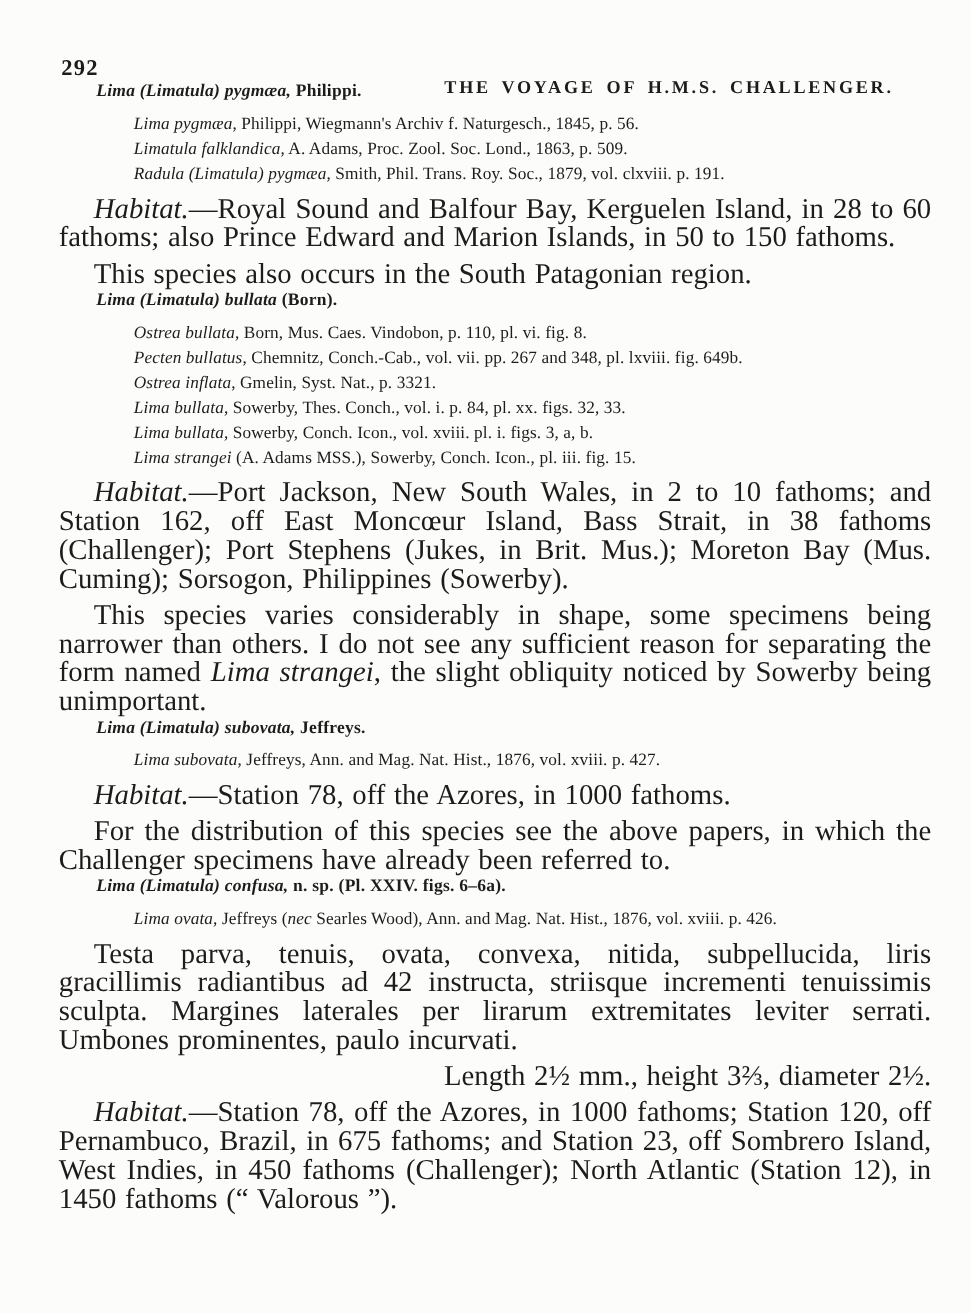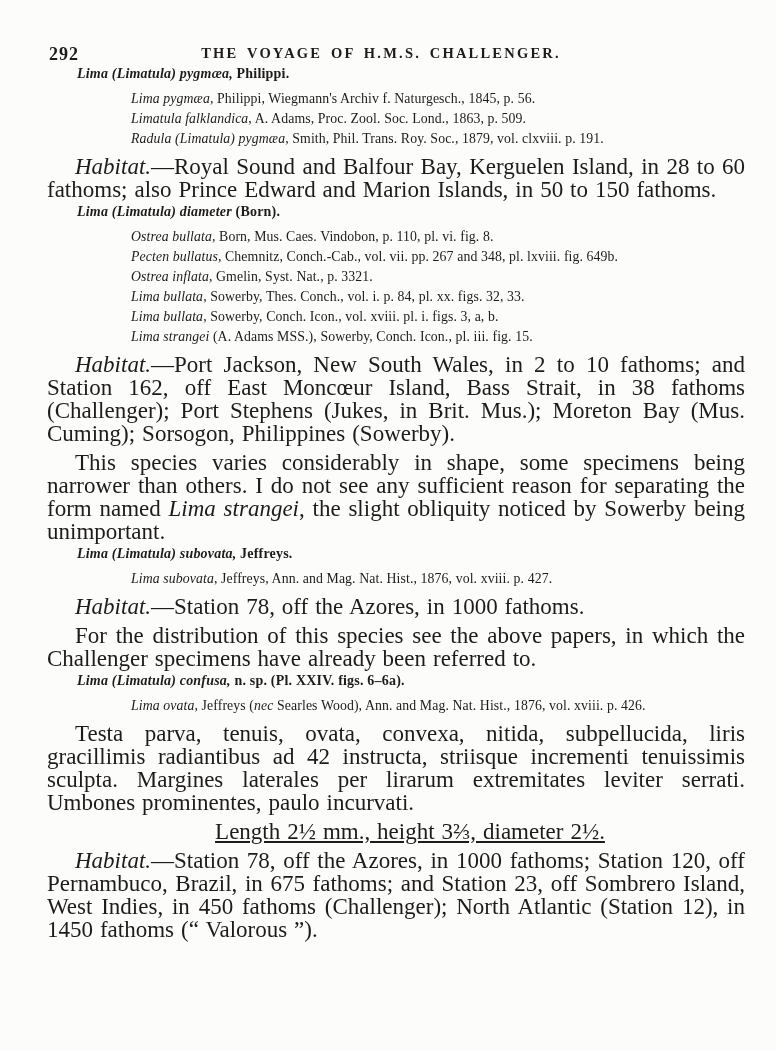--- a/index.html
+++ b/index.html
@@ -27,78 +27,79 @@
     left: 2px;
     top: 0;
     font-size: 18px;
     font-weight: bold;
     letter-spacing: 1px;
   }
   .running-title {
     position: absolute;
     left: 0;
     right: 30px;
-    top: 1px;
-    text-align: center;
+    top: 18px;
+    text-align: right;
     font-size: 14.5px;
     font-weight: bold;
     letter-spacing: 2.2px;
     word-spacing: 3px;
     white-space: nowrap;
   }
   section.species-section { margin: 0; }
   .sec-gap-first { margin-top: 27px; }
   .sec-gap { margin-top: 24px; }
   h2.species-heading {
     margin: 0 0 5px 30px;
     font-size: 14px;
     font-weight: bold;
     line-height: 21px;
     letter-spacing: 0.2px;
   }
   .it { font-style: italic; }
   .synonymy {
-    margin-left: 84px;
+    margin-left: 60px;
     font-size: 13.8px;
     line-height: 20px;
     letter-spacing: 0.1px;
   }
   .syn-line { white-space: nowrap; }
   p.body-par {
     margin: 6px 0 0 0;
     font-size: 23px;
     line-height: 23px;
     text-align: justify;
     text-indent: 28px;
     word-spacing: 1.2px;
   }
-  p.no-just { text-align: center; text-decoration: underline; }
+  p.no-just { text-align: right; }
 </style>
 </head>
 <body>
 
 <div class="page">
 
   <header class="running-head">
     <span class="pageno">292</span>
     <span class="running-title">THE VOYAGE OF H.M.S. CHALLENGER.</span>
   </header>
 
   <section class="species-section sec-gap-first">
     <h2 class="species-heading"><span class="it">Lima (Limatula) pygmæa,</span><span> Philippi.</span></h2>
     <div class="synonymy">
       <div class="syn-line"><span class="it">Lima pygmæa</span><span>, Philippi, Wiegmann's Archiv f. Naturgesch., 1845, p. 56.</span></div>
       <div class="syn-line"><span class="it">Limatula falklandica</span><span>, A. Adams, Proc. Zool. Soc. Lond., 1863, p. 509.</span></div>
       <div class="syn-line"><span class="it">Radula (Limatula) pygmæa</span><span>, Smith, Phil. Trans. Roy. Soc., 1879, vol. clxviii. p. 191.</span></div>
     </div>
     <p class="body-par"><span class="it">Habitat.</span><span>—Royal Sound and Balfour Bay, Kerguelen Island, in 28 to 60 fathoms; also Prince Edward and Marion Islands, in 50 to 150 fathoms.</span></p>
+    <p class="body-par">This species also occurs in the South Patagonian region.</p>
   </section>
 
   <section class="species-section sec-gap">
-    <h2 class="species-heading"><span class="it">Lima (Limatula) diameter</span><span> (Born).</span></h2>
+    <h2 class="species-heading"><span class="it">Lima (Limatula) bullata</span><span> (Born).</span></h2>
     <div class="synonymy">
       <div class="syn-line"><span class="it">Ostrea bullata</span><span>, Born, Mus. Caes. Vindobon, p. 110, pl. vi. fig. 8.</span></div>
       <div class="syn-line"><span class="it">Pecten bullatus</span><span>, Chemnitz, Conch.-Cab., vol. vii. pp. 267 and 348, pl. lxviii. fig. 649b.</span></div>
       <div class="syn-line"><span class="it">Ostrea inflata</span><span>, Gmelin, Syst. Nat., p. 3321.</span></div>
       <div class="syn-line"><span class="it">Lima bullata</span><span>, Sowerby, Thes. Conch., vol. i. p. 84, pl. xx. figs. 32, 33.</span></div>
       <div class="syn-line"><span class="it">Lima bullata</span><span>, Sowerby, Conch. Icon., vol. xviii. pl. i. figs. 3, a, b.</span></div>
       <div class="syn-line"><span class="it">Lima strangei</span><span> (A. Adams MSS.), Sowerby, Conch. Icon., pl. iii. fig. 15.</span></div>
     </div>
     <p class="body-par"><span class="it">Habitat.</span><span>—Port Jackson, New South Wales, in 2 to 10 fathoms; and Station 162, off East Moncœur Island, Bass Strait, in 38 fathoms (Challenger); Port Stephens (Jukes, in Brit. Mus.); Moreton Bay (Mus. Cuming); Sorsogon, Philippines (Sowerby).</span></p>
     <p class="body-par"><span>This species varies considerably in shape, some specimens being narrower than others. I do not see any sufficient reason for separating the form named </span><span class="it">Lima strangei</span><span>, the slight obliquity noticed by Sowerby being unimportant.</span></p>

